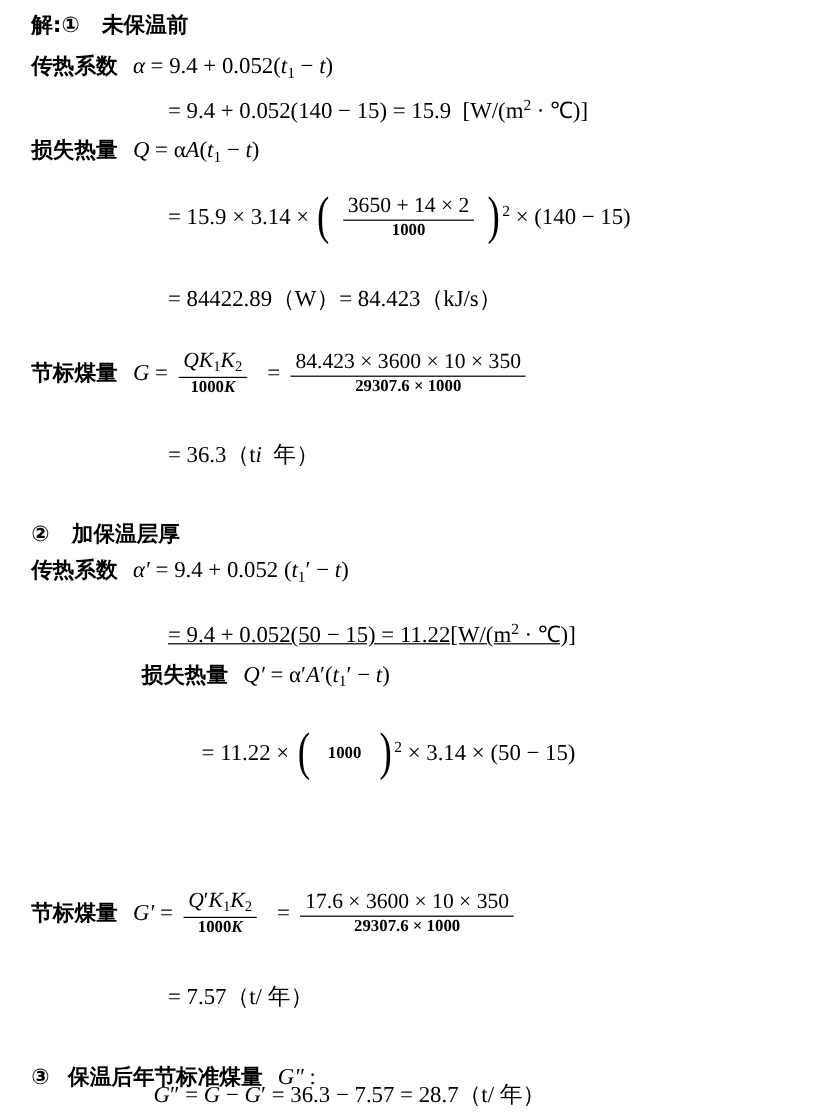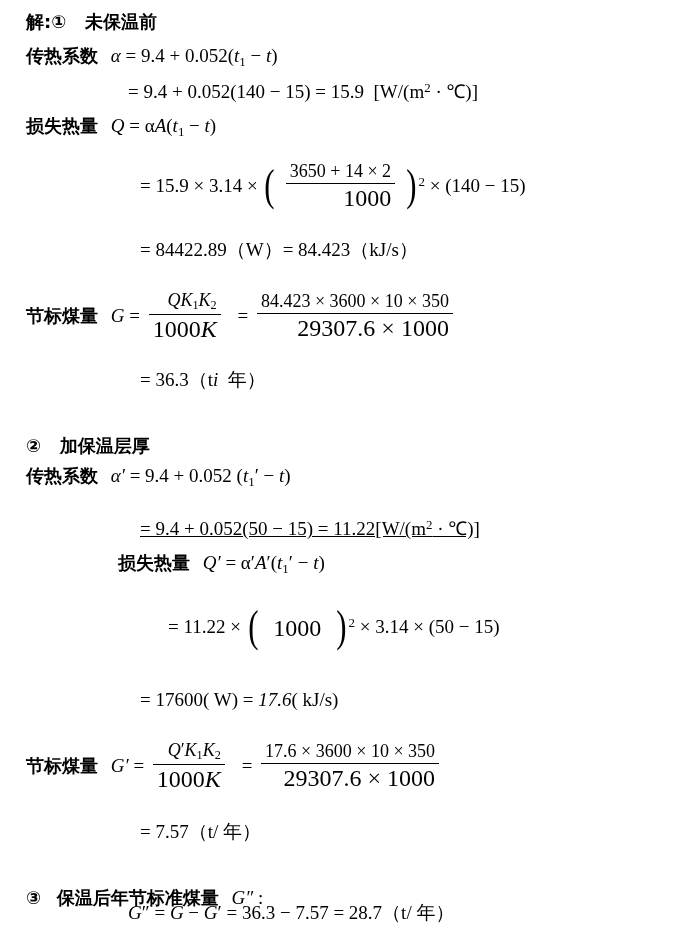--- a/index.html
+++ b/index.html
@@ -35,35 +35,36 @@
   .math {
     font-family: "Liberation Serif", serif;
     font-size: 19px;
   }
   .ital {
     font-style: italic;
   }
   .frac {
     display: inline-block;
     vertical-align: middle;
-    text-align: right;
+    text-align: center;
     margin: 0 4px;
     position: relative;
     top: -1px;
   }
   .frac .num {
     display: block;
     padding: 0 4px 1px 4px;
     border-bottom: 1.3px solid #000;
     font-size: 18px;
   }
   .frac .den {
     display: block;
     padding: 1px 4px 0 4px;
-    font-size: 24px;
+    font-size: 14px;
+    font-weight: bold;
   }
   .bigparen {
     display: inline-block;
     font-size: 44px;
     line-height: 0.72;
     vertical-align: middle;
     font-family: "Liberation Serif", serif;
     position: relative;
     top: -2px;
     transform: scaleX(0.7);
@@ -91,21 +92,21 @@
     <span class="spk"></span>
     <span>未保温前</span>
   </div>
 
   <div class="line" style="left:26px; top:46px;">
     <span class="cjk">传热系数</span>
     <span class="math ital" style="margin-left:8px;">α</span>
     <span class="math"> = 9.4 + 0.052(<span class="ital">t</span><sub>1</sub> − <span class="ital">t</span>)</span>
   </div>
 
-  <div class="line math" style="left:128px; top:81px;">
+  <div class="line math" style="left:140px; top:81px;">
     <span>= 9.4 + 0.052(140 − 15) = 15.9&nbsp; [W/(m<sup>2</sup> · ℃)]</span>
   </div>
 
   <div class="line" style="left:26px; top:116px;">
     <span class="cjk">损失热量</span>
     <span class="math ital" style="margin-left:8px;">Q</span>
     <span class="math"> = α<span class="ital">A</span>(<span class="ital">t</span><sub>1</sub> − <span class="ital">t</span>)</span>
   </div>
 
   <div class="line math" style="left:140px; top:163px;">
@@ -167,23 +168,20 @@
   <div class="line math" style="left:168px; top:613px;">
     <span>= 11.22 ×</span>
     <span class="bigparen">(</span>
     <span class="frac">
       <span class="den">1000</span>
     </span>
     <span class="bigparen">)</span><sup>2</sup>
     <span>× 3.14 × (50 − 15)</span>
   </div>
 
-  <div class="line math" style="left:140px; top:690px;">
-    <span>= 17600( W) = <span class="ital">17.6</span>( kJ/s)</span>
-  </div>
 
   <div class="line" style="left:26px; top:742px;">
     <span class="cjk">节标煤量</span>
     <span class="math ital" style="margin-left:8px;">G′</span>
     <span class="math">=</span>
     <span class="frac math">
       <span class="num"><span class="ital">Q</span>′<span class="ital">K</span><sub>1</sub><span class="ital">K</span><sub>2</sub></span>
       <span class="den">1000<span class="ital">K</span></span>
     </span>
     <span class="math" style="margin-left:8px;">=</span>

